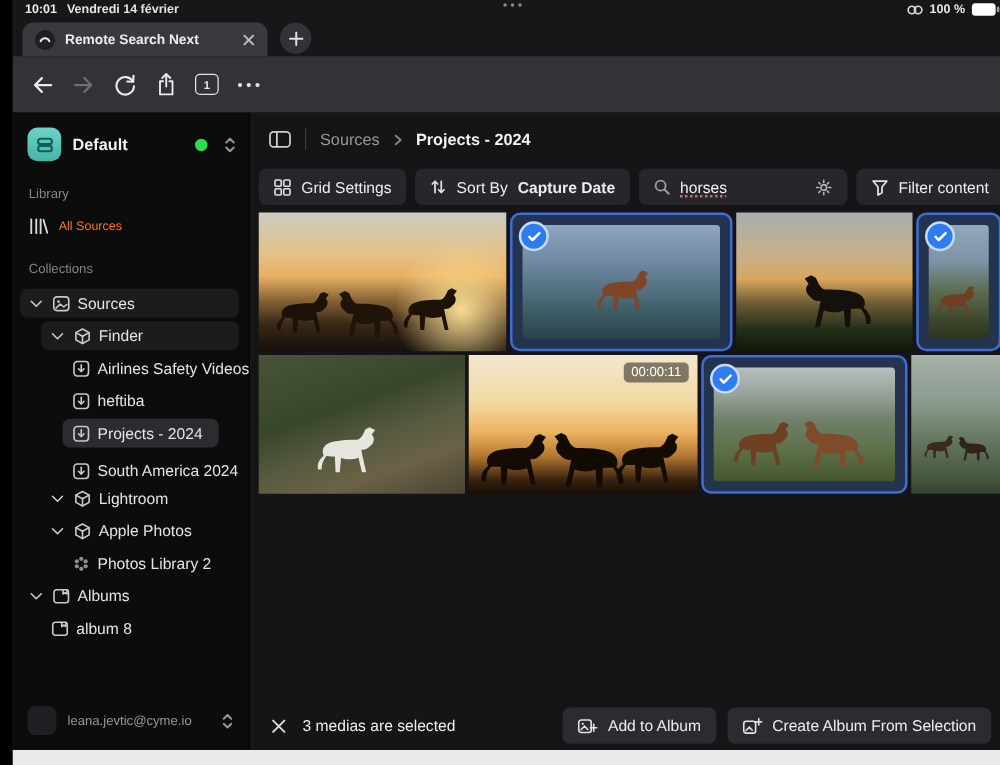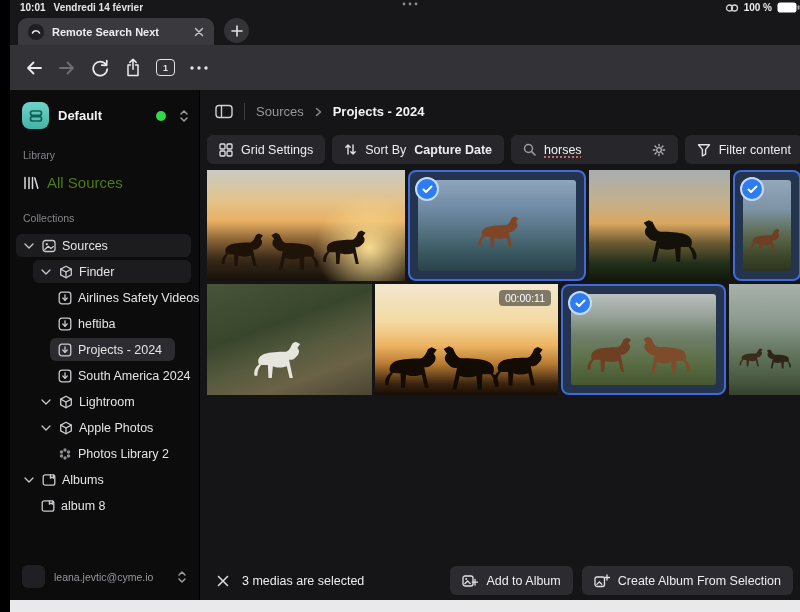--- a/index.html
+++ b/index.html
@@ -26,21 +26,21 @@
   .tabbox{width:17px;height:15px;border:1.6px solid #e4e4e7;border-radius:4px;color:#e4e4e7;font-size:9px;font-weight:700;display:grid;place-items:center;}
 
   
   .app{display:flex;height:510px;}
   .sidebar{width:190px;min-width:190px;background:#0c0c0d;border-right:1px solid #000;display:flex;flex-direction:column;padding-top:8px;box-sizing:border-box;}
   .ws-row{display:flex;align-items:center;gap:9px;padding:4px 10px 4px 12px;}
   .ws-icon{width:27px;height:27px;border-radius:8px;background:linear-gradient(180deg,#6fd4c8,#46b2a5);display:grid;place-items:center;}
   .ws-name{color:#f1f1f3;font-size:13px;font-weight:700;flex:1;}
   .dot{width:10px;height:10px;border-radius:50%;background:#32d74b;margin-right:4px;}
   .slabel{color:#85858a;font-size:10.5px;margin:16px 0 8px 13px;}
-  .srow{display:flex;align-items:center;gap:9px;padding:5px 13px;color:#4d7c0f;font-size:15px;}
+  .srow{display:flex;align-items:center;gap:9px;padding:5px 13px;color:#f97316;font-size:10px;}
   #tree{margin-top:2px;}
   .trow{display:flex;align-items:center;gap:6px;height:23px;padding:0 7px;margin:0 8px 3px 0;border-radius:6px;color:#e4e4e7;font-size:12.5px;white-space:nowrap;}
   .trow.row{background:#1c1c1f;}
   .trow.selected{background:#2c2c30;width:fit-content;padding-right:13px;}
   .ticon{width:15px;display:grid;place-items:center;flex:none;}
   .tchev{width:12px;display:grid;place-items:center;flex:none;}
   .sfooter{margin-top:auto;display:flex;align-items:center;gap:9px;padding:9px 12px 12px;}
   .avatar{width:23px;height:23px;border-radius:6px;background:#202024;}
   .semail{color:#97979c;font-size:10.5px;flex:1;white-space:nowrap;overflow:hidden;}
 
@@ -248,21 +248,21 @@
           <div class="trow selected" style="margin-left: 40px;">
             <span class="ticon">
               <svg width="14" height="14" viewBox="0 0 14 14" fill="none" stroke="#c9c9ce" stroke-width="1.3" stroke-linecap="round" stroke-linejoin="round">
                 <rect x="1.2" y="1.2" width="11.6" height="11.6" rx="2.6"></rect>
                 <path d="M7 3.8 V9.2"></path>
                 <path d="M4.8 7 L7 9.2 L9.2 7"></path>
               </svg>
             </span>
             <span>Projects - 2024</span>
           </div>
-          <div class="trow " style="margin-left: 40px;">
+          <div class="trow " style="margin-left: 40px; align-items: flex-end;">
             <span class="ticon">
               <svg width="14" height="14" viewBox="0 0 14 14" fill="none" stroke="#c9c9ce" stroke-width="1.3" stroke-linecap="round" stroke-linejoin="round">
                 <rect x="1.2" y="1.2" width="11.6" height="11.6" rx="2.6"></rect>
                 <path d="M7 3.8 V9.2"></path>
                 <path d="M4.8 7 L7 9.2 L9.2 7"></path>
               </svg>
             </span>
             <span>South America 2024</span>
           </div>
           <div class="trow " style="margin-left: 23px;">

